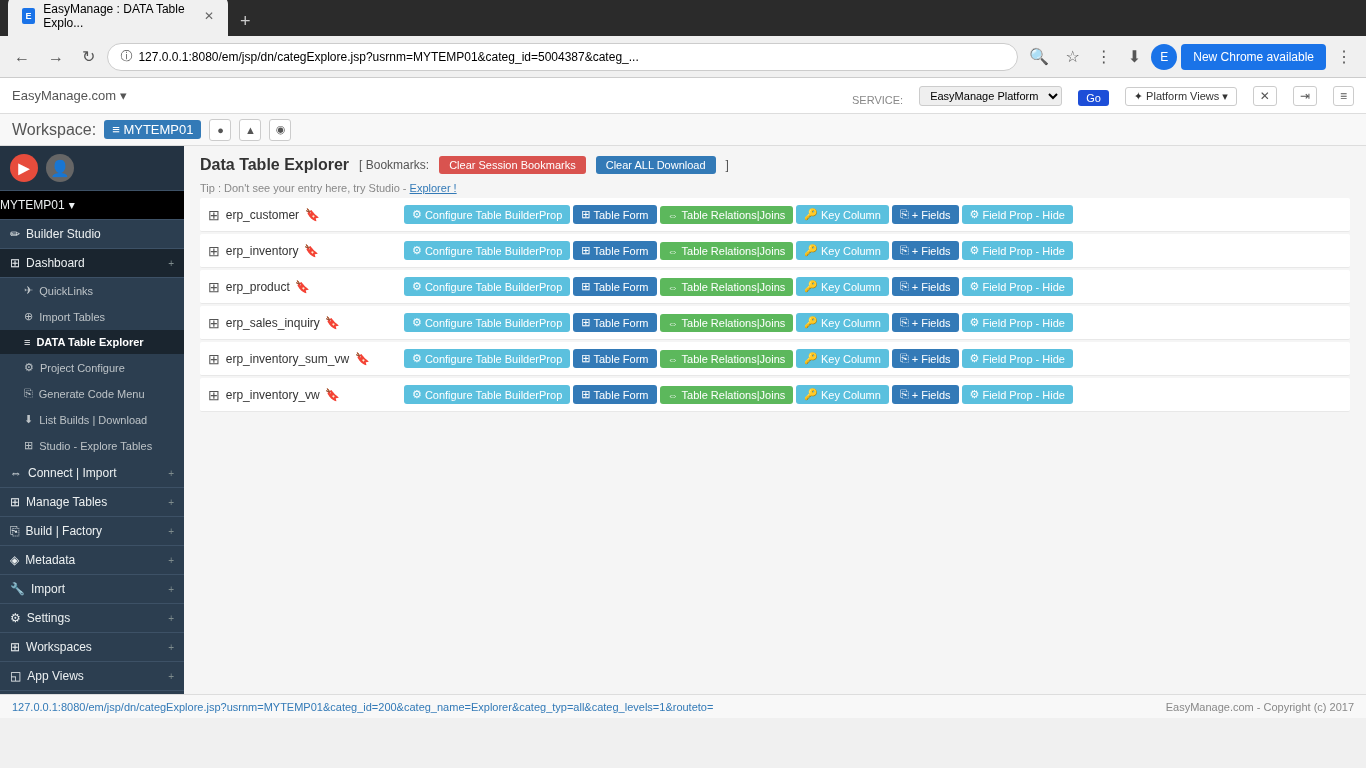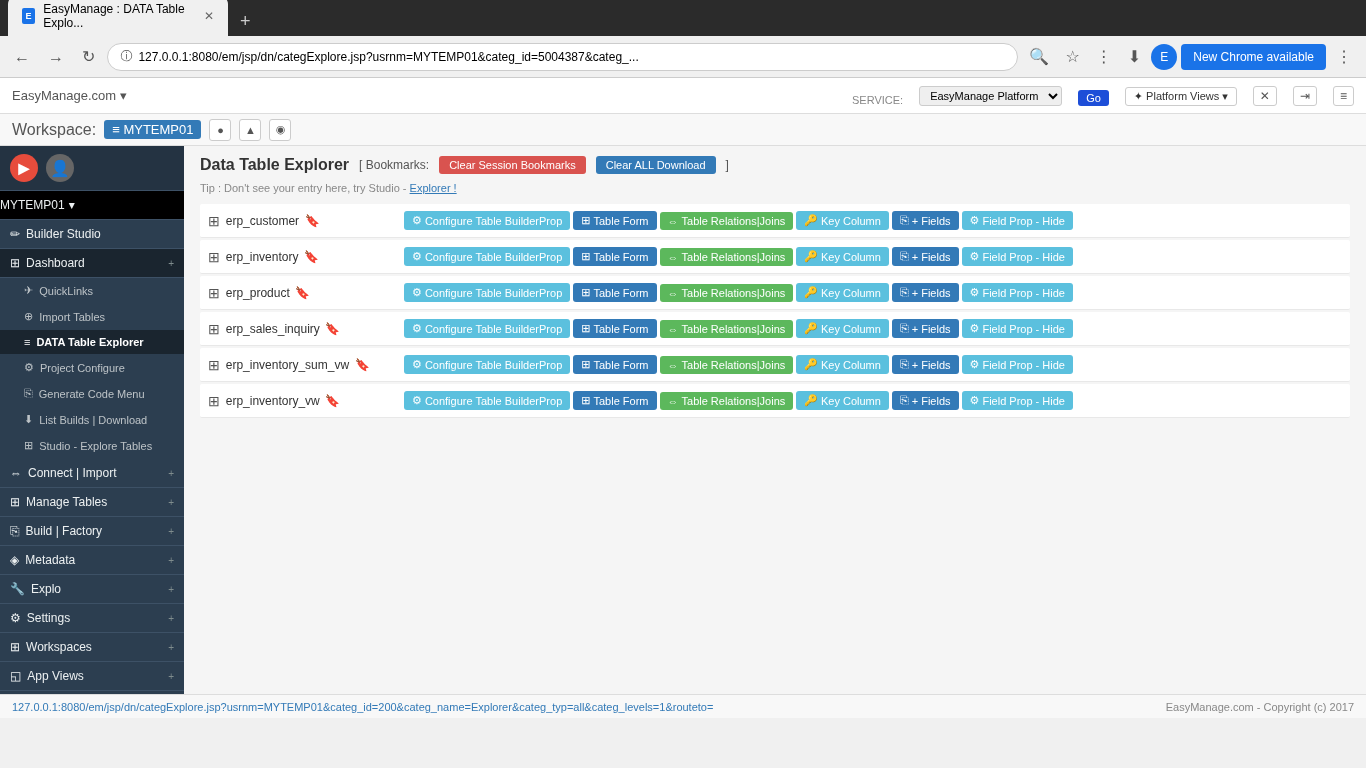--- a/index.html
+++ b/index.html
@@ -52,21 +52,21 @@
 
     
     .content { flex: 1; background: #f5f5f5; overflow-y: auto; padding: 10px 16px; }
     .page-title-row { display: flex; align-items: center; gap: 10px; margin-bottom: 8px; }
     .page-title { font-size: 16px; font-weight: bold; color: #333; }
     .bookmarks-label { font-size: 12px; color: #555; }
     .bookmark-btn { padding: 3px 10px; border: none; border-radius: 3px; font-size: 11px; cursor: pointer; color: white; }
     .btn-danger { background: #d9534f; }
     .btn-primary { background: #337ab7; }
 
-    .tip-text { font-size: 11px; color: #888; margin-bottom: 10px; }
+    .tip-text { font-size: 11px; color: #888; margin-bottom: 4px; }
     .tip-link { color: #337ab7; text-decoration: underline; cursor: pointer; }
 
     
     .data-table { width: 100%; }
     .table-row { display: flex; align-items: center; padding: 5px 0; border-bottom: 1px solid #e8e8e8; background: white; margin-bottom: 2px; border-radius: 2px; }
     .table-name-cell { display: flex; align-items: center; gap: 6px; min-width: 200px; padding: 0 8px; }
     .table-icon { color: #555; font-size: 14px; }
     .table-name { font-size: 12px; color: #333; font-weight: 500; text-align: center; }
     .bookmark-icon { color: #337ab7; font-size: 12px; cursor: pointer; }
     .action-buttons { display: flex; align-items: center; gap: 3px; flex-wrap: wrap; padding: 2px 4px; }
@@ -235,21 +235,21 @@
       <div class="sidebar-section">
         <div class="sidebar-section-left">
           <span style="margin-right:6px;">◈</span>
           <span>Metadata</span>
         </div>
         <span class="sidebar-expand-icon">+</span>
       </div>
       <div class="sidebar-section">
         <div class="sidebar-section-left">
           <span style="margin-right:6px;">🔧</span>
-          <span>Explo</span>
+          <span>Import</span>
         </div>
         <span class="sidebar-expand-icon">+</span>
       </div>
       <div class="sidebar-section">
         <div class="sidebar-section-left">
           <span style="margin-right:6px;">⚙</span>
           <span>Settings</span>
         </div>
         <span class="sidebar-expand-icon">+</span>
       </div>

